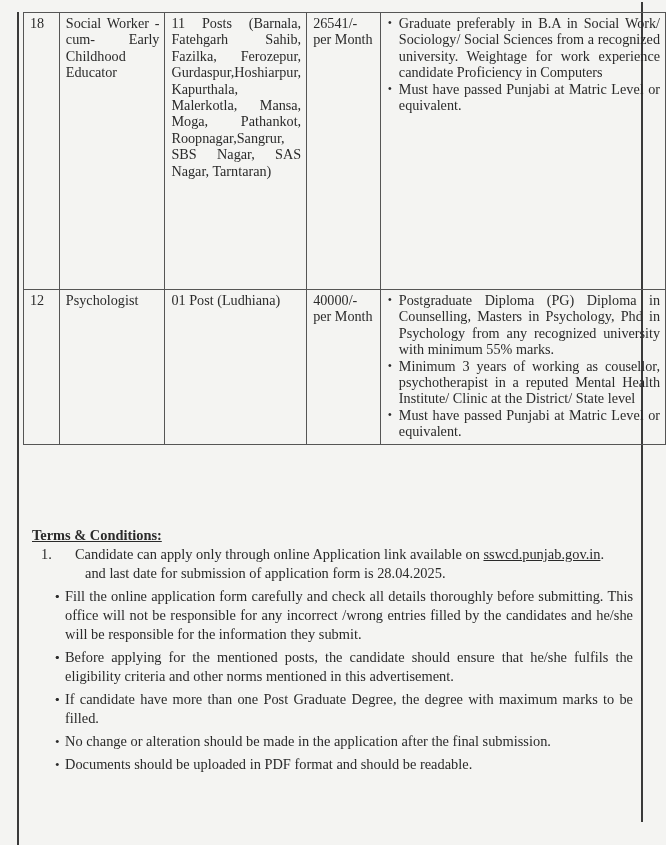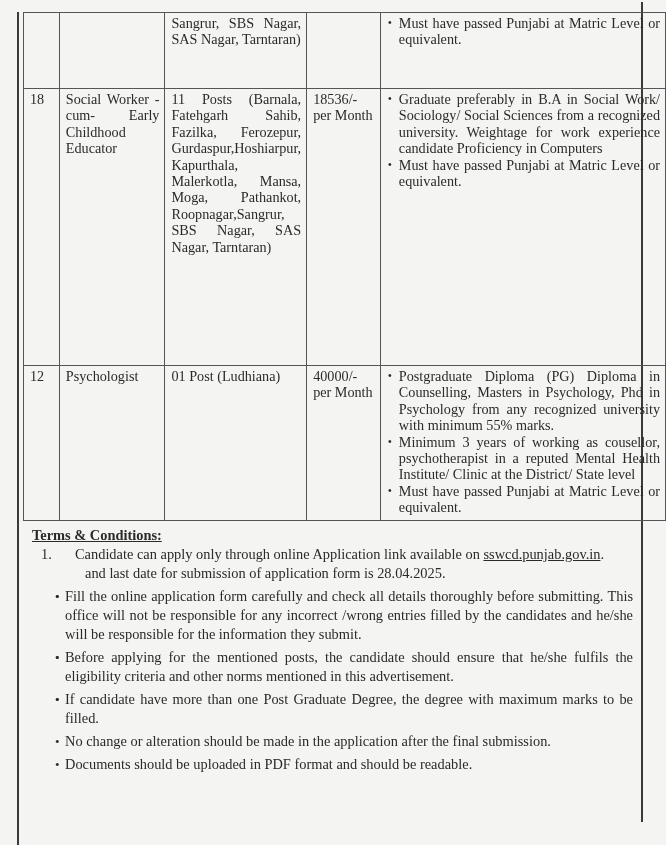--- a/index.html
+++ b/index.html
@@ -61,36 +61,25 @@
   .cont { padding-left: 10px; display: block; }
 </style>
 </head>
 <body>
 
 <div class="page-border-left"></div>
 <div class="page-border-right"></div>
 
 <table class="posts">
   <tbody>
-      <tr class="row-prev">
-    <td class="c-sn"></td>
-    <td class="c-post"></td>
-    <td class="c-loc just">Sangrur, SBS Nagar, SAS Nagar, Tarntaran)</td>
-    <td class="c-sal"></td>
-    <td class="c-qual">
-      <ul class="qual">
-        <li>Must have passed Punjabi at Matric Level or equivalent.</li>
-      </ul>
-    </td>
-  </tr>
   <tr class="row-14">
     <td class="c-sn">18</td>
     <td class="c-post just">Social Worker -cum- Early Childhood Educator</td>
     <td class="c-loc just">11 Posts (Barnala, Fatehgarh Sahib, Fazilka, Ferozepur, Gurdaspur,Hoshiarpur, Kapurthala, Malerkotla, Mansa, Moga, Pathankot, Roopnagar,Sangrur, SBS Nagar, SAS Nagar, Tarntaran)</td>
-    <td class="c-sal">18536/- per Month</td>
+    <td class="c-sal">26541/- per Month</td>
     <td class="c-qual">
       <ul class="qual">
         <li>Graduate preferably in B.A in Social Work/ Sociology/ Social Sciences from a recognized university. Weightage for work experience candidate Proficiency in Computers</li>
         <li>Must have passed Punjabi at Matric Level or equivalent.</li>
       </ul>
     </td>
   </tr>
   <tr class="row-15">
     <td class="c-sn">12</td>
     <td class="c-post">Psychologist</td>

